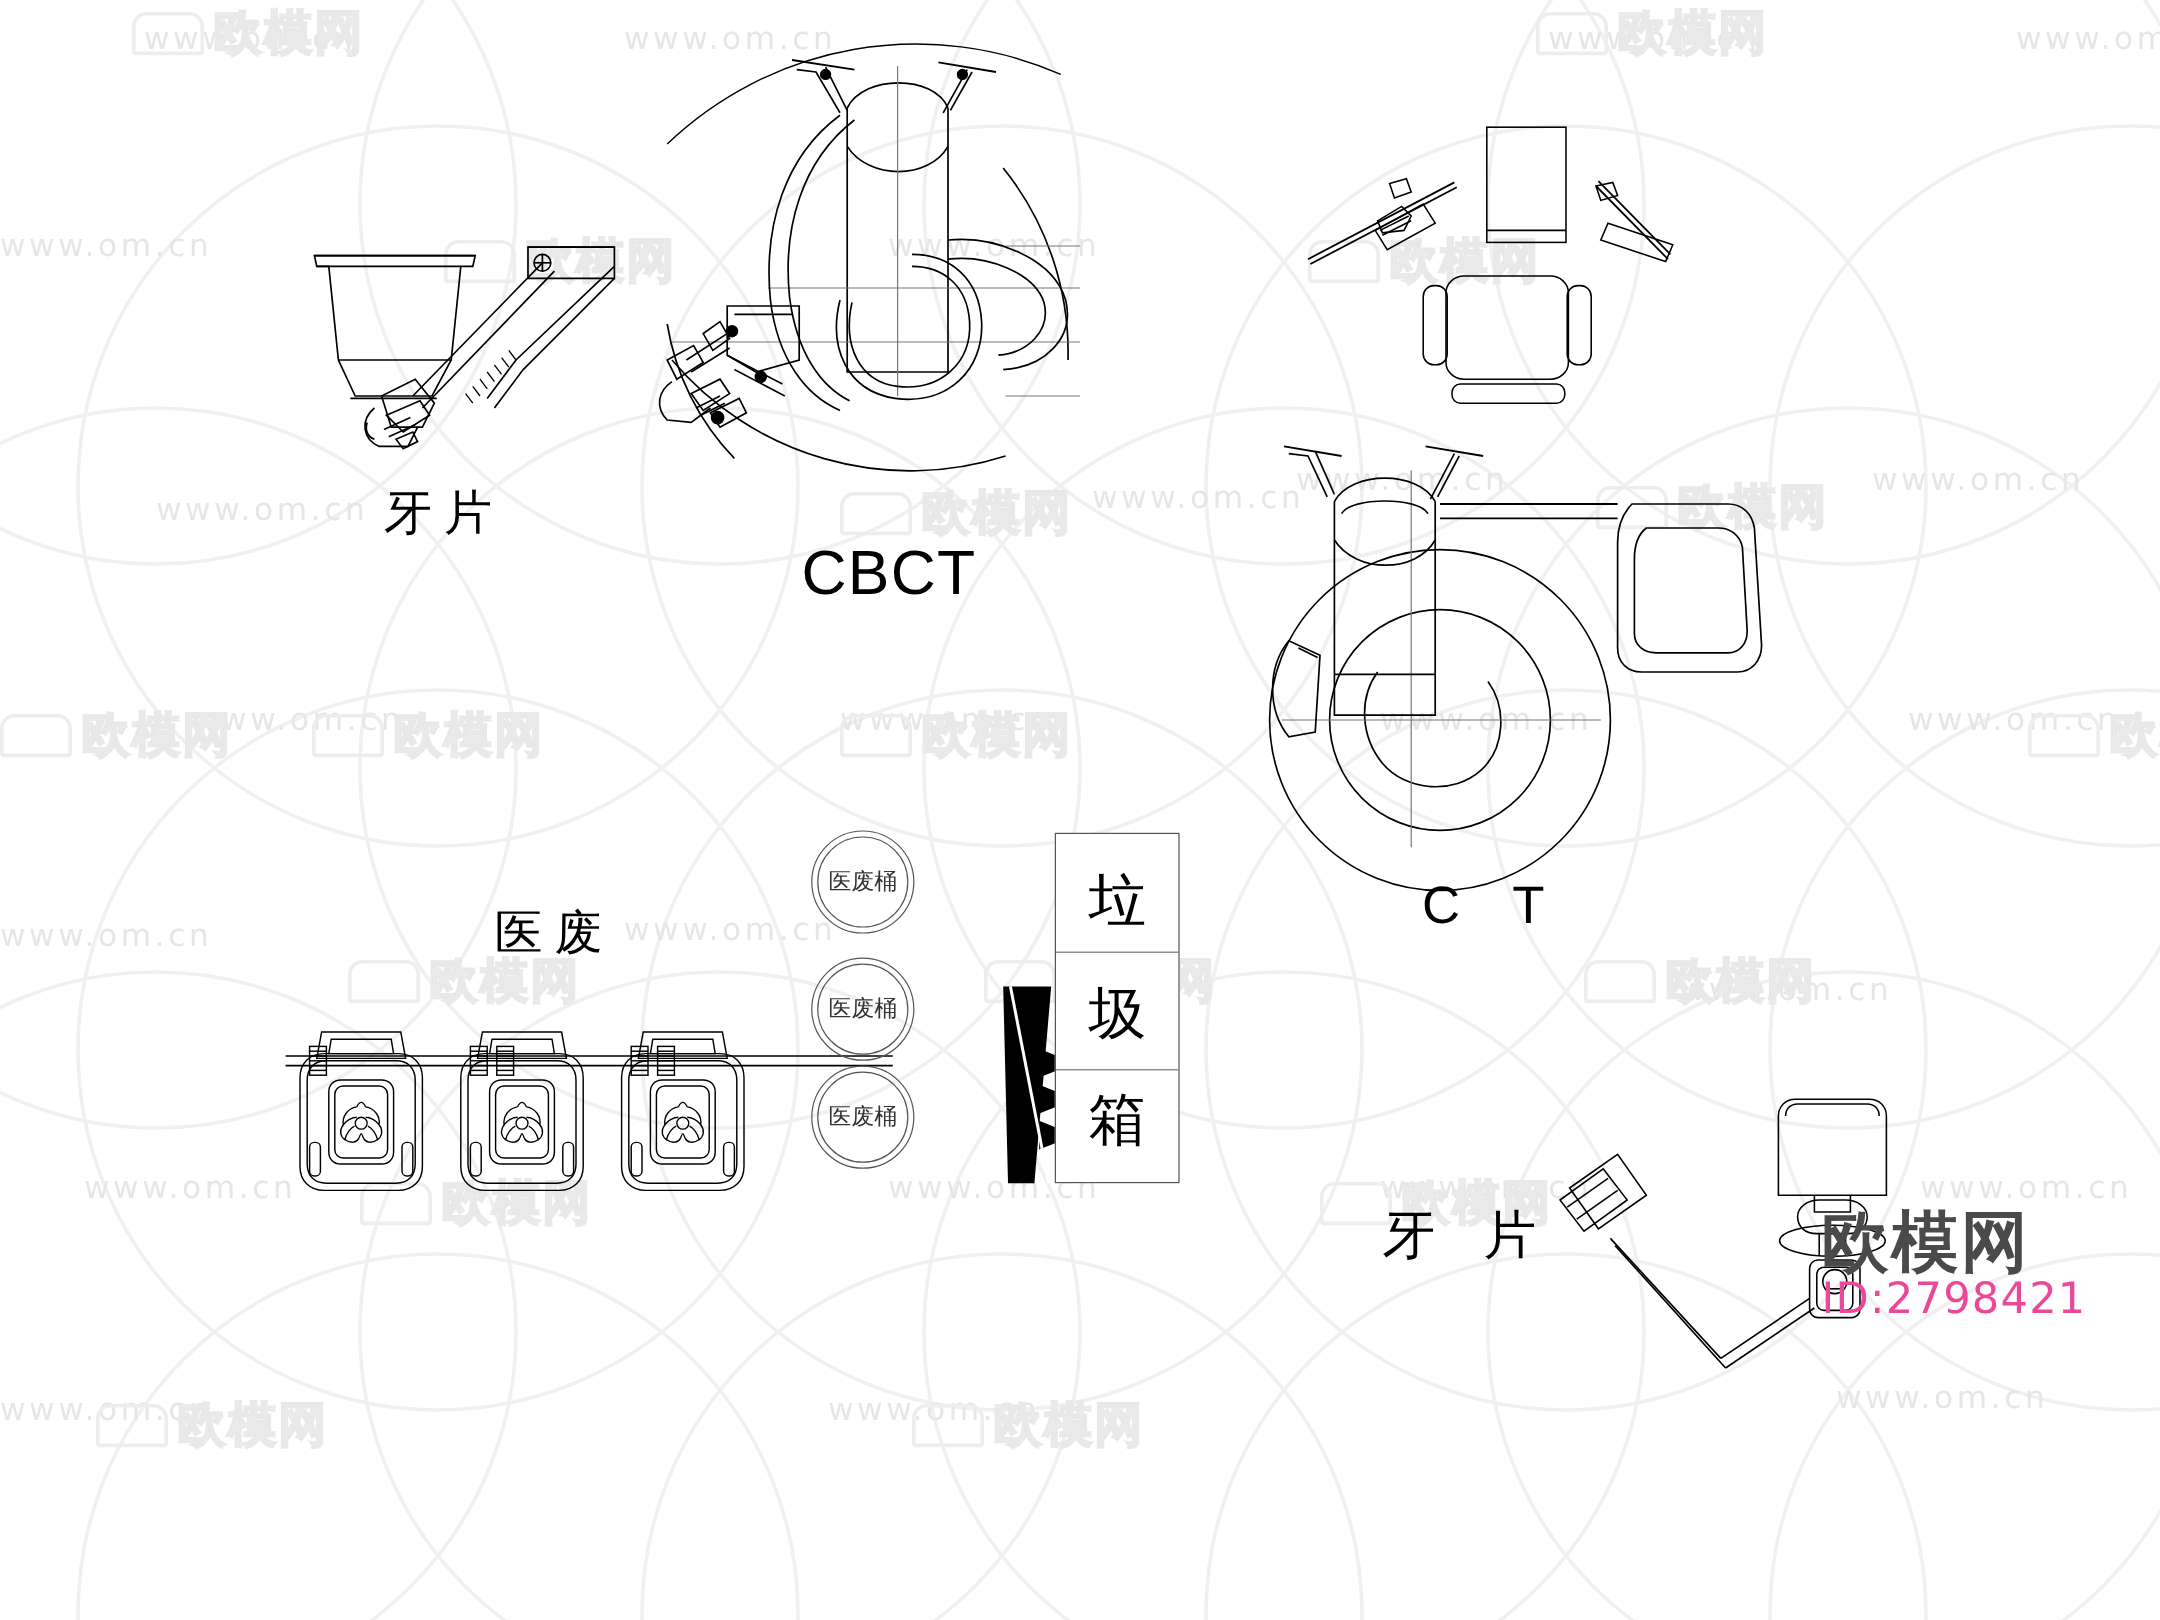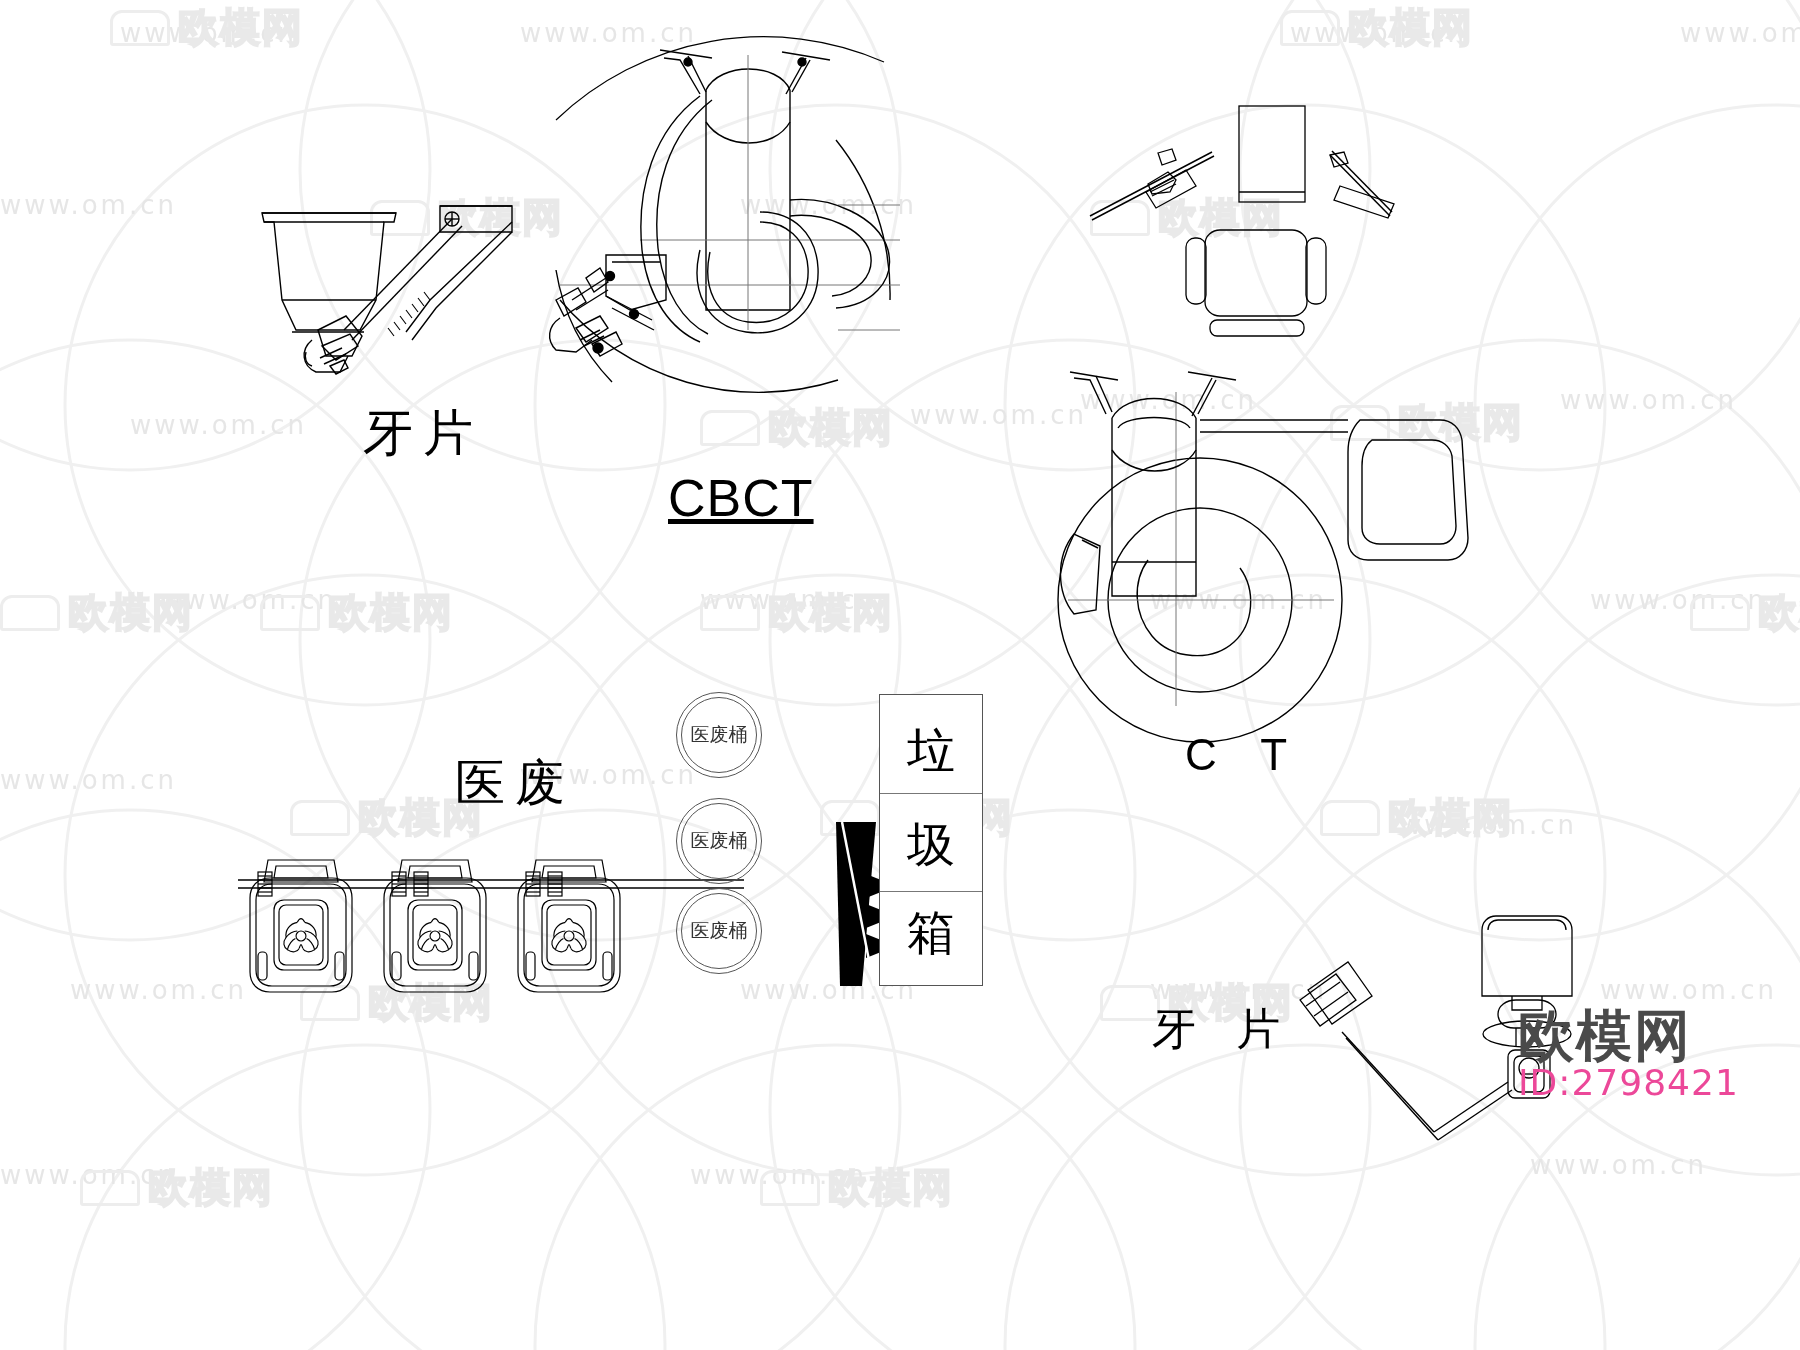--- a/index.html
+++ b/index.html
@@ -51,24 +51,23 @@
   }
 
   
   .cad-label {
     position: absolute;
     color: #000000;
     font-family: Liberation Sans, sans-serif;
     white-space: nowrap;
   }
   .label-cn {
-    font-size: 50px;
+    font-size: 40px;
     letter-spacing: 10px;
     font-family: Liberation Sans, sans-serif;
-    margin-left: 43px;
   }
   .label-cn-sm {
     font-size: 44px;
     letter-spacing: 14px;
   }
   .label-en {
     font-size: 52px;
     letter-spacing: 1px;
     font-family: "Liberation Sans", sans-serif;
   }
@@ -582,21 +581,21 @@
         <path d="M1314,1016 L1348,992"></path>
       </g>
 
     </svg>
   </div>
 
   <div class="layer" id="label-layer">
 
     <div class="cad-label label-cn" style="left:320px; top:400px;">牙片</div>
 
-    <div class="cad-label label-en" style="left:668px; top:468px;text-decoration:underline;">CBCT</div>
+    <div class="cad-label label-en" style="left:668px; top:448px;">CBCT</div>
 
     <div class="cad-label label-cn" style="left:412px; top:750px;">医废</div>
 
     <div class="cad-label label-en-sp" style="left:1185px; top:730px;">C T</div>
 
     <div class="cad-label label-cn-sm" style="left:1152px; top:1000px;">牙 片</div>
 
     <div class="bin-tag" style="left:676px; top:692px;">
       <span>医废桶</span>
     </div>

